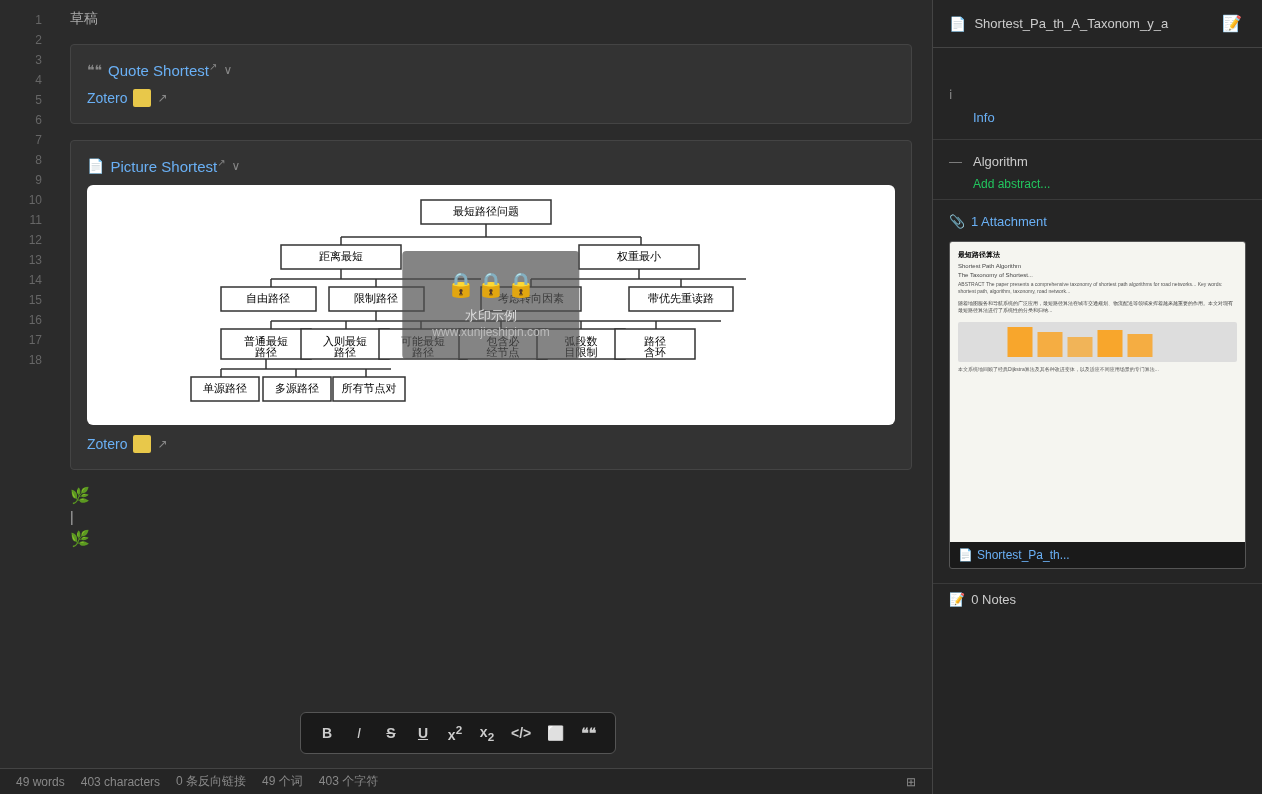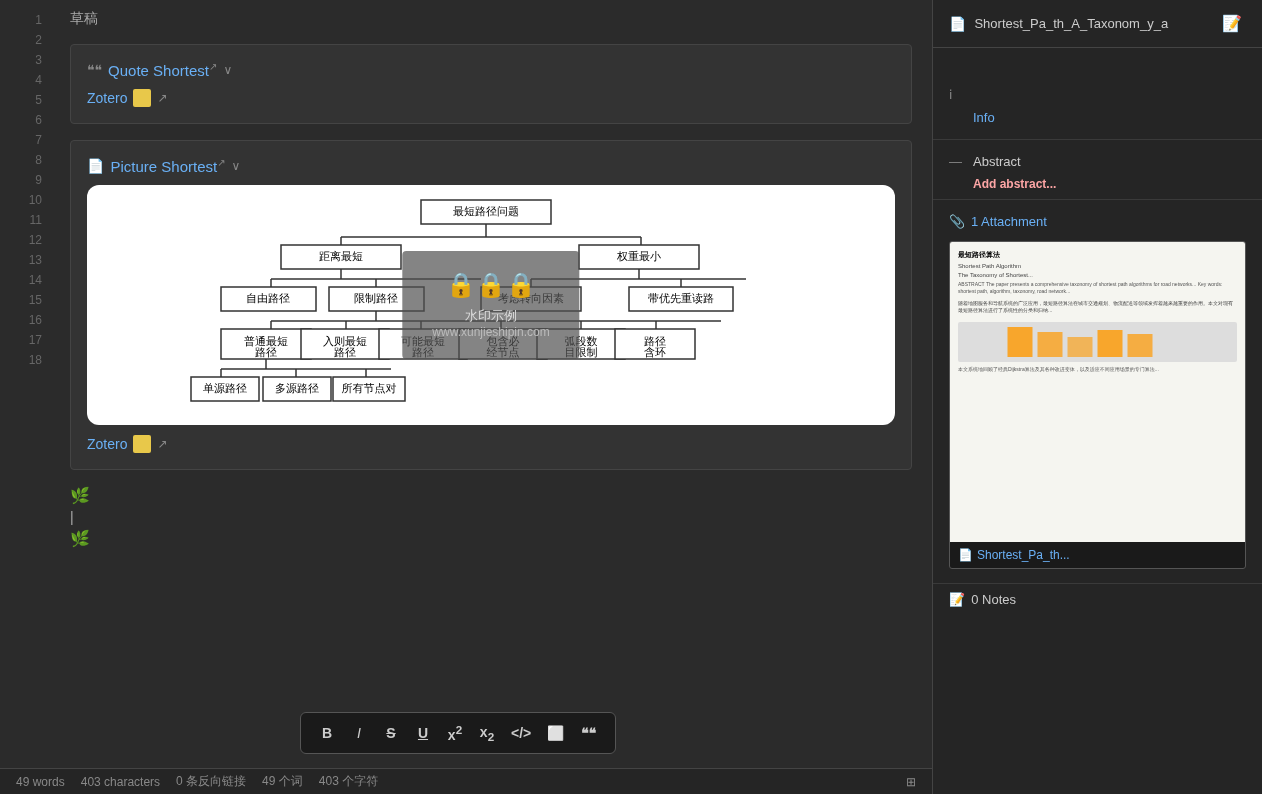--- a/index.html
+++ b/index.html
@@ -107,21 +107,21 @@
     }
 
     .zotero-link-icon {
       color: #888;
       font-size: 12px;
     }
 
     
     .picture-block .image-container {
       background: white;
-      border-radius: 12px;
+      border-radius: 6px;
       padding: 10px;
       margin: 10px 0;
       min-height: 220px;
       display: flex;
       align-items: center;
       justify-content: center;
       position: relative;
       overflow: hidden;
     }
 
@@ -272,25 +272,24 @@
       color: #ccc;
       font-size: 13px;
     }
 
     .rp-section-label.blue {
       color: #6ab0f5;
       margin-top: 48px;
     }
 
     .rp-add-text {
-      color: #fca5a5;
+      color: #22c55e;
       font-size: 12px;
       padding-left: 24px;
       margin-top: 2px;
-      font-weight: bold;
     }
 
     .rp-attachment-section {
       padding: 8px 16px;
     }
 
     .rp-attachment-header {
       display: flex;
       align-items: center;
       gap: 6px;
@@ -592,21 +591,21 @@
   <div class="rp-section">
     <div class="rp-section-row">
       <span class="rp-section-icon">ℹ</span>
       <span class="rp-section-label blue">Info</span>
     </div>
   </div>
 
   <div class="rp-section">
     <div class="rp-section-row">
       <span class="rp-section-icon">—</span>
-      <span class="rp-section-label">Abstract</span>
+      <span class="rp-section-label">Algorithm</span>
     </div>
     <div class="rp-add-text">Add abstract...</div>
   </div>
 
   <div class="rp-attachment-section">
     <div class="rp-attachment-header">
       <span class="rp-section-icon">📎</span>
       <span class="attachment-count">1 Attachment</span>
     </div>
 

